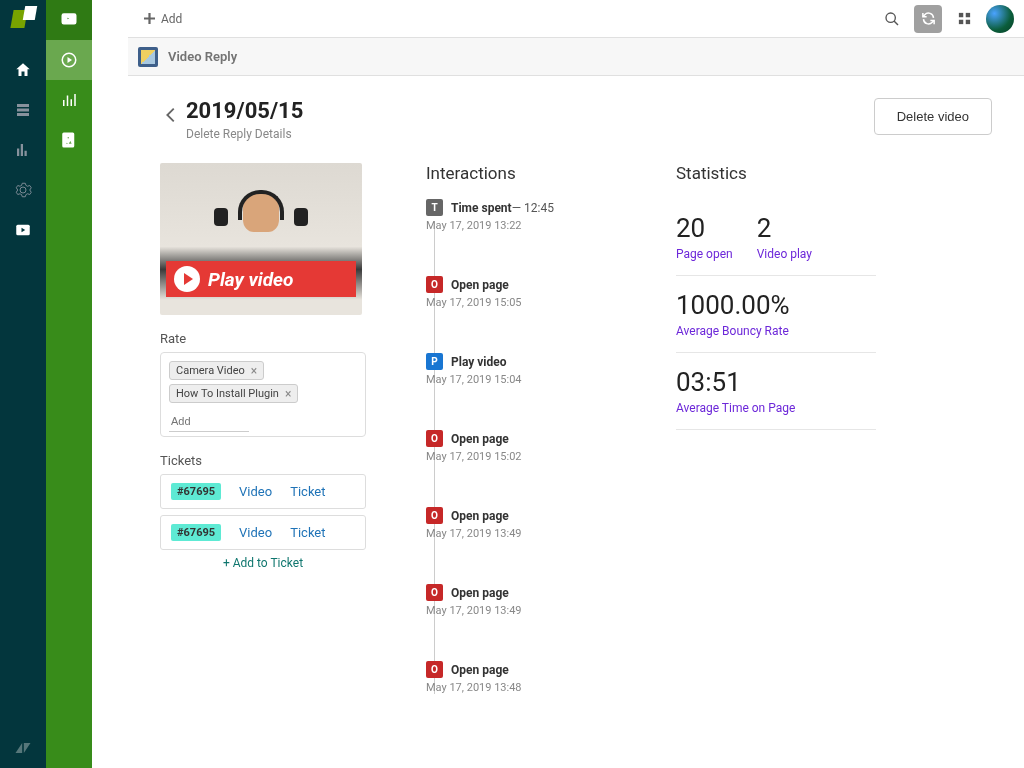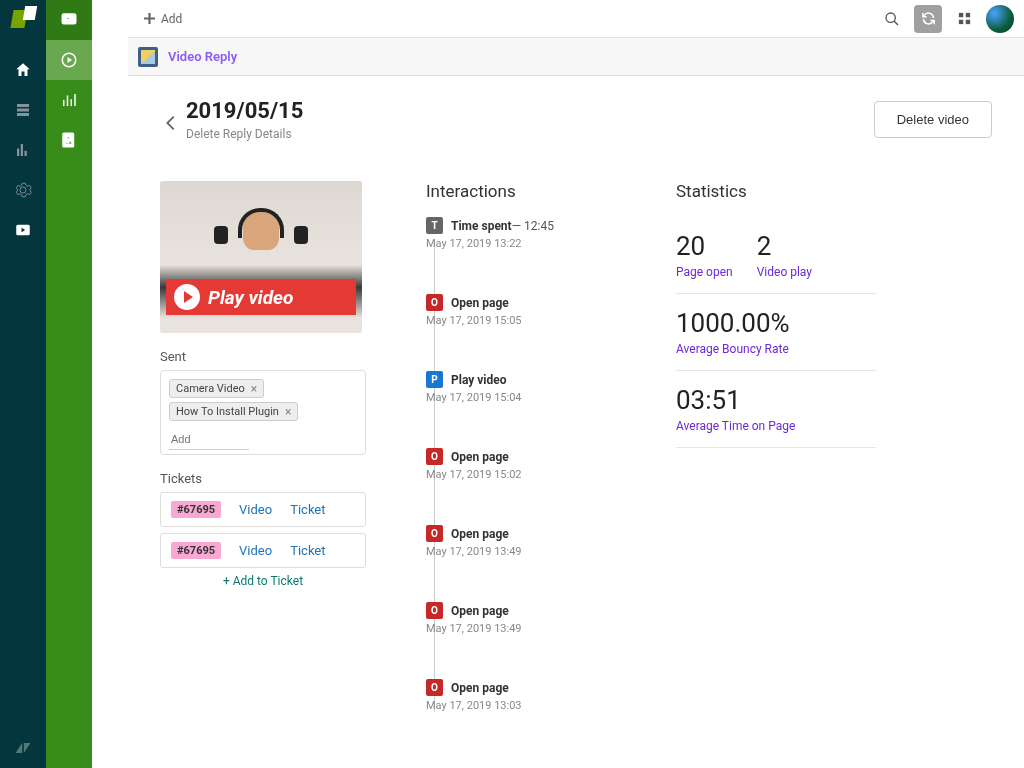--- a/index.html
+++ b/index.html
@@ -33,32 +33,32 @@
 .add-btn svg { width: 11px; height: 11px; fill: #666; }
 .topbar-spacer { flex: 1; }
 .topbar-icon { width: 28px; height: 28px; display: flex; align-items: center; justify-content: center; color: #555; cursor: pointer; border-radius: 4px; }
 .topbar-icon.refresh { background: #a0a0a0; color: #fff; }
 .topbar-avatar { width: 28px; height: 28px; border-radius: 50%; background: radial-gradient(circle at 30% 30%, #4aa3ff, #0b5d3b 60%, #083d26); cursor: pointer; }
 
 
 .app-title-row { height: 38px; background: #f7f7f7; border-bottom: 1px solid #e0e0e0; display: flex; align-items: center; padding-left: 10px; gap: 10px; }
 .app-title-icon { width: 20px; height: 20px; background: #3e5f8a; border-radius: 2px; position: relative; }
 .app-title-icon::after { content: ""; position: absolute; inset: 3px; background: linear-gradient(135deg, #f0d060 0%, #f0d060 50%, #a8c8e0 50%); }
-.app-title-text { font-weight: 600; font-size: 13px; color: #8b5cf6; }
+.app-title-text { font-weight: 600; font-size: 13px; color: #737373; }
 
 
 .content-scroll { flex: 1; overflow-y: auto; position: relative; }
 .content-scroll::-webkit-scrollbar { width: 8px; }
 .content-scroll::-webkit-scrollbar-thumb { background: #bbb; border-radius: 4px; }
 .content-scroll::-webkit-scrollbar-track { background: #eee; }
 
 .content { padding: 22px 32px 40px 32px; display: flex; gap: 60px; align-items: flex-start; }
 
 
-.page-head { display: flex; align-items: center; margin-bottom: 18px; }
+.page-head { display: flex; align-items: flex-start; }
 .back-chevron { width: 22px; height: 22px; margin-top: 6px; cursor: pointer; color: #666; }
 .head-titles { margin-left: 4px; }
 .page-title { font-size: 22px; font-weight: 700; color: #222; }
 .page-subtitle { font-size: 12px; color: #888; margin-top: 4px; }
 .delete-btn { margin-left: auto; border: 1px solid #ccc; border-radius: 4px; background: #fff; padding: 10px 22px; font-size: 13px; color: #333; cursor: pointer; }
 
 
 .col-left { width: 206px; }
 .thumb { width: 202px; height: 152px; background: linear-gradient(to bottom, #ddd9d2 0%, #e8e4dd 55%, #3a3a3a 70%, #e8e4dd 90%); position: relative; border-radius: 2px; overflow: hidden; }
 .thumb-person { position: absolute; left: 50%; top: 42%; transform: translate(-50%,-50%); width: 70px; height: 70px; }
@@ -71,21 +71,21 @@
 .thumb-play-circle::after { content: ""; position: absolute; left: 10px; top: 7px; border-left: 9px solid #e53935; border-top: 6px solid transparent; border-bottom: 6px solid transparent; }
 .thumb-overlay-text { color: #fff; font-weight: 700; font-size: 19px; font-style: italic; }
 
 .section-label { font-size: 13px; color: #555; margin: 16px 0 6px; }
 .tags-box { border: 1px solid #ddd; border-radius: 4px; padding: 8px 8px 4px; }
 .tag-chip { display: inline-flex; align-items: center; background: #eee; border: 1px solid #ccc; border-radius: 3px; padding: 2px 6px; font-size: 11px; color: #444; margin: 0 4px 4px 0; }
 .tag-x { margin-left: 6px; color: #888; cursor: pointer; font-size: 12px; line-height: 1; }
 .tag-input { border: none; border-bottom: 1px solid #ccc; outline: none; font-size: 11px; padding: 4px 2px; width: 80px; margin-top: 4px; color: #888; }
 
 .ticket-row { border: 1px solid #ddd; border-radius: 3px; padding: 8px 10px; display: flex; align-items: center; gap: 18px; margin-bottom: 6px; }
-.ticket-badge { background: #f9a8d4; color: #333; font-size: 11px; font-weight: 700; padding: 2px 6px; border-radius: 2px; }
+.ticket-badge { background: #5eead4; color: #333; font-size: 11px; font-weight: 700; padding: 2px 6px; border-radius: 2px; }
 .ticket-link { color: #1f73b7; font-size: 13px; cursor: pointer; }
 .add-ticket { text-align: center; color: #0f766e; font-size: 12px; margin-top: 6px; cursor: pointer; }
 
 
 .col-mid { width: 190px; }
 .col-title { font-size: 17px; color: #333; margin-bottom: 16px; }
 .timeline { position: relative; }
 .timeline::before { content: ""; position: absolute; left: 8px; top: 22px; bottom: 0; width: 1px; background: #ccc; }
 .ti { position: relative; padding-left: 0; margin-bottom: 44px; }
 .ti-row { display: flex; align-items: center; gap: 8px; }
@@ -233,21 +233,21 @@
               <div class="thumb-head"></div>
               <div class="thumb-ear-l"></div>
                 <div class="thumb-ear-r"></div>
             </div>
             <div class="thumb-overlay">
               <div class="thumb-play-circle"></div>
               <div class="thumb-overlay-text">Play video</div>
             </div>
           </div>
 
-          <div class="section-label">Sent</div>
+          <div class="section-label">Rate</div>
           <div class="tags-box">
             <span class="tag-chip">
                 <span>Camera Video</span>
                 <span class="tag-x">×</span>
               </span>
             <span class="tag-chip">
                 <span>How To Install Plugin</span>
                 <span class="tag-x">×</span>
               </span>
             <br>
@@ -311,21 +311,21 @@
                   <div class="ti-badge o">O</div>
                   <div class="ti-title">Open page<span class="ti-extra"></span></div>
                 </div>
                 <div class="ti-time">May 17, 2019 13:49</div>
               </div>
               <div class="ti">
                 <div class="ti-row">
                   <div class="ti-badge o">O</div>
                   <div class="ti-title">Open page<span class="ti-extra"></span></div>
                 </div>
-                <div class="ti-time">May 17, 2019 13:03</div>
+                <div class="ti-time">May 17, 2019 13:48</div>
               </div>
             </div>
         </div>
 
         <div class="col-right">
           <div class="col-title">Statistics</div>
           <div class="stats-row">
             <div>
               <div class="stat-val">20</div>
               <div class="stat-label">Page open</div>

